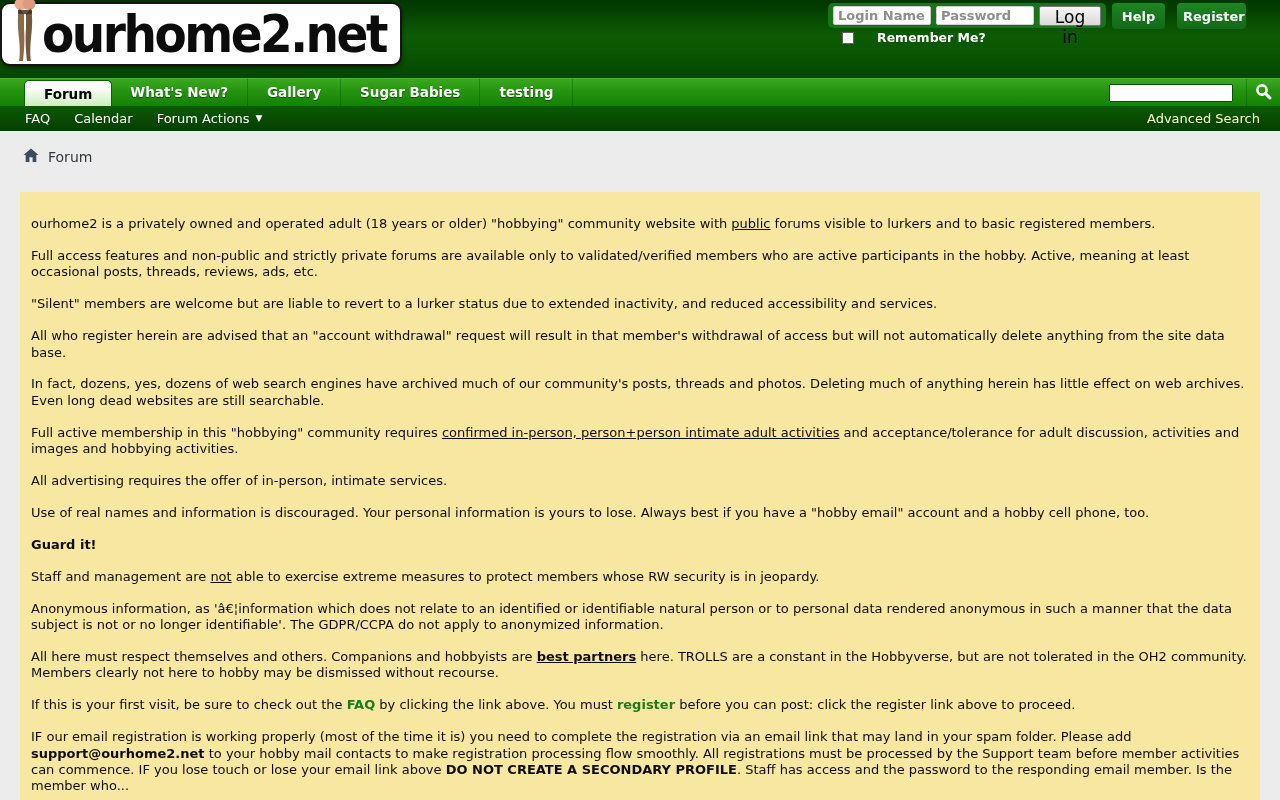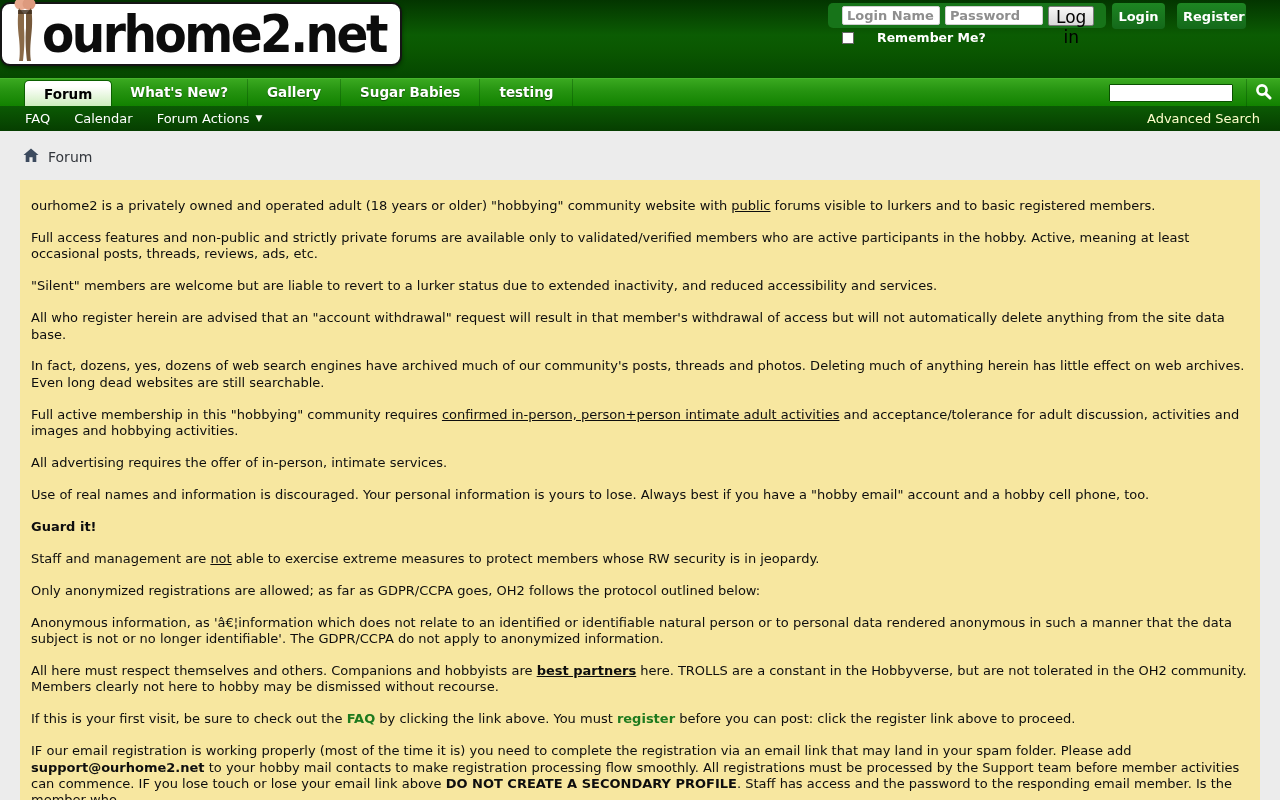--- a/index.html
+++ b/index.html
@@ -29,21 +29,21 @@
     letter-spacing: -2.5px; line-height: 1;
     transform: scaleY(1.08);
     font-family: "DejaVu Sans", sans-serif;
   }
   .login-panel {
     position: absolute; left: 828px; top: 3px;
     width: 278px; height: 25px;
     background: #177419;
     border-radius: 5px;
     display: flex; align-items: center; gap: 5px;
-    padding: 0 14px;
+    padding: 0 5px;
   }
   .login-panel input {
     width: 98px; height: 19px;
     border: 1px solid #cfcfcf; border-radius: 2px;
     font-size: 13px; font-weight: bold; color: #555;
     padding: 0 4px;
     font-family: "DejaVu Sans", sans-serif;
   }
   .login-panel input::placeholder { color: #8e8e8e; font-weight: bold; }
   .btn-login {
@@ -130,21 +130,21 @@
   .breadcrumb .crumb { cursor: pointer; }
 
   
   .notice {
     margin: 0 20px; padding: 0 11px 14px;
     background: #f7e7a0;
     color: #0e0e0e;
     font-size: 13px; line-height: 16.4px;
   }
   .notice p { margin: 15.5px 0; }
-  .notice p:first-child { margin-top: 4px; padding-top: 18px; }
+  .notice p:first-child { margin-top: 16px; padding-top: 24px; }
   .seg-u { text-decoration: underline; }
   .seg-b { font-weight: bold; }
   .seg-bu { font-weight: bold; text-decoration: underline; }
   .seg-link { color: #1e7a1e; font-weight: bold; cursor: pointer; }
   .para-b { font-weight: bold; }
 </style>
 </head>
 <body>
 
 <header class="site-header">
@@ -164,21 +164,21 @@
   <div class="login-panel">
     <input type="text" placeholder="Login Name" style="">
     <input type="text" placeholder="Password" style="">
     <button class="btn-login">Log in</button>
   </div>
   <label class="remember-row">
     <span class="remember-box"></span>
     <span>Remember Me?</span>
   </label>
 
-  <button class="green-btn btn-help">Login</button>
+  <button class="green-btn btn-help">Help</button>
   <button class="green-btn btn-register">Register</button>
 </header>
 
 <nav class="tabbar">
   <div class="tab active">Forum</div>
   <div class="tab">What's New?</div>
   <div class="tab">Gallery</div>
   <div class="tab">Sugar Babies</div>
   <div class="tab">testing</div>
 
@@ -225,19 +225,18 @@
       <p><span>ourhome2 is a privately owned and operated adult (18 years or older) "hobbying" community website with </span><span class="seg-u">public</span><span> forums visible to lurkers and to basic registered members.</span></p>
       <p><span>Full access features and non-public and strictly private forums are available only to validated/verified members who are active participants in the hobby. Active, meaning at least occasional posts, threads, reviews, ads, etc.</span></p>
       <p><span>"Silent" members are welcome but are liable to revert to a lurker status due to extended inactivity, and reduced accessibility and services.</span></p>
       <p><span>All who register herein are advised that an "account withdrawal" request will result in that member's withdrawal of access but will not automatically delete anything from the site data base.</span></p>
       <p><span>In fact, dozens, yes, dozens of web search engines have archived much of our community's posts, threads and photos. Deleting much of anything herein has little effect on web archives. Even long dead websites are still searchable.</span></p>
       <p><span>Full active membership in this "hobbying" community requires </span><span class="seg-u">confirmed in-person, person+person intimate adult activities</span><span> and acceptance/tolerance for adult discussion, activities and images and hobbying activities.</span></p>
       <p><span>All advertising requires the offer of in-person, intimate services.</span></p>
       <p><span>Use of real names and information is discouraged. Your personal information is yours to lose. Always best if you have a "hobby email" account and a hobby cell phone, too.</span></p>
       <p class="para-b"><span>Guard it!</span></p>
       <p><span>Staff and management are </span><span class="seg-u">not</span><span> able to exercise extreme measures to protect members whose RW security is in jeopardy.</span></p>
-      <p><span>Only anonymized registrations are allowed; as far as GDPR/CCPA goes, OH2 follows the protocol outlined below:</span></p>
       <p><span>Anonymous information, as 'â€¦information which does not relate to an identified or identifiable natural person or to personal data rendered anonymous in such a manner that the data subject is not or no longer identifiable'. The GDPR/CCPA do not apply to anonymized information.</span></p>
       <p><span>All here must respect themselves and others. Companions and hobbyists are </span><span class="seg-bu">best partners</span><span> here. TROLLS are a constant in the Hobbyverse, but are not tolerated in the OH2 community. Members clearly not here to hobby may be dismissed without recourse.</span></p>
       <p><span>If this is your first visit, be sure to check out the </span><span class="seg-link">FAQ</span><span> by clicking the link above. You must </span><span class="seg-link">register</span><span> before you can post: click the register link above to proceed.</span></p>
       <p><span>IF our email registration is working properly (most of the time it is) you need to complete the registration via an email link that may land in your spam folder. Please add </span><span class="seg-b">support@ourhome2.net</span><span> to your hobby mail contacts to make registration processing flow smoothly. All registrations must be processed by the Support team before member activities can commence. IF you lose touch or lose your email link above </span><span class="seg-b">DO NOT CREATE A SECONDARY PROFILE</span><span>. Staff has access and the password to the responding email member. Is the member who...</span></p>
     </div>
 </main>
 
 </body></html>

